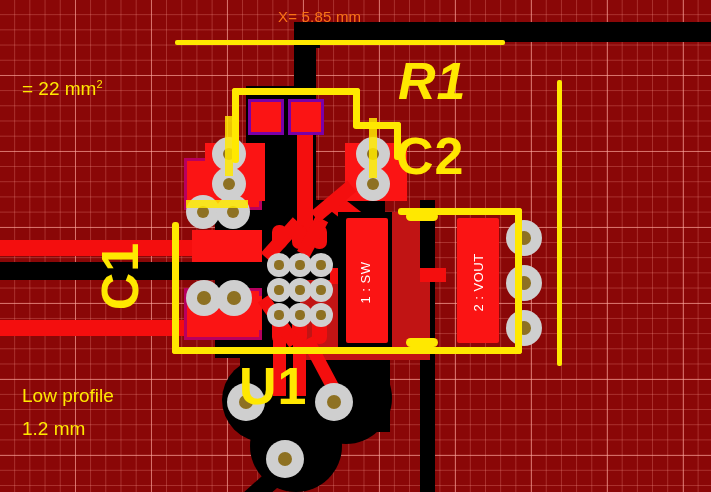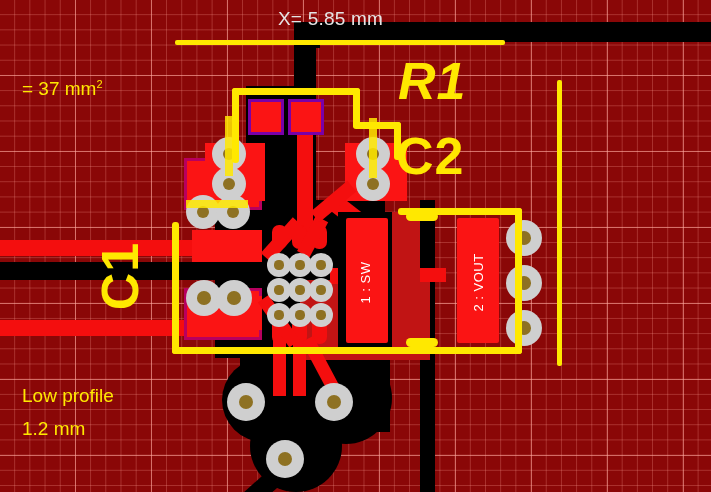--- a/index.html
+++ b/index.html
@@ -40,21 +40,21 @@
     background:#cfcfcf;
     display:flex;align-items:center;justify-content:center;
   }
   .via::after{
     content:"";display:block;border-radius:50%;
     background:#8e7122;
     width:38%;height:38%;
   }
   
   .dim-txt{
-    position:absolute;color:#e5e5e5;font-size:19px;
+    position:absolute;color:#f97316;font-size:15px;
     letter-spacing:.2px;white-space:nowrap;
   }
   .note{
     position:absolute;color:#ffe800;font-size:19px;white-space:nowrap;
   }
   .note sup{font-size:11px;vertical-align:super;}
   .refdes{
     position:absolute;color:#ffe800;font-size:52px;font-weight:700;
     letter-spacing:1px;white-space:nowrap;line-height:1;
   }
@@ -195,31 +195,32 @@
   <div class="lyr silk" style="left:369px;top:118px;width:8px;height:60px;opacity:.85;"></div>
   <div class="lyr silk" style="left:186px;top:200px;width:62px;height:8px;opacity:.85;"></div>
 
   <div class="dimline-h" style="left:175px;top:40px;width:330px;"></div>
   <div class="dimline-v" style="left:557px;top:80px;height:286px;"></div>
 
   <div class="dim-txt" style="left:278px;top:8px;">X= 5.85 mm</div>
 
 
   <div class="note" style="left:22px;top:78px;">
-    <span>= 37 mm</span><sup>2</sup>
+    <span>= 22 mm</span><sup>2</sup>
   </div>
 
   <div class="note" style="left:22px;top:385px;">Low profile</div>
   <div class="note" style="left:22px;top:418px;">1.2 mm</div>
 
   <div class="refdes" style="left:398px;top:55px;font-style:italic;">R1</div>
 
   <div class="refdes" style="left:396px;top:130px;">C2</div>
 
   <div class="refdes rot" style="left:86px;top:250px;transform:rotate(-90deg);transform-origin:50% 50%;">C1</div>
 
+  <div class="refdes" style="left:239px;top:360px;">U1</div>
 
 
   <div class="pinlbl rot" style="left:344px;top:275px;transform:rotate(-90deg);transform-origin:50% 50%;">1 : SW</div>
 
   <div class="pinlbl rot" style="left:449px;top:275px;transform:rotate(-90deg);transform-origin:50% 50%;">2 : VOUT</div>
 
 </div>
 
 </body></html>

